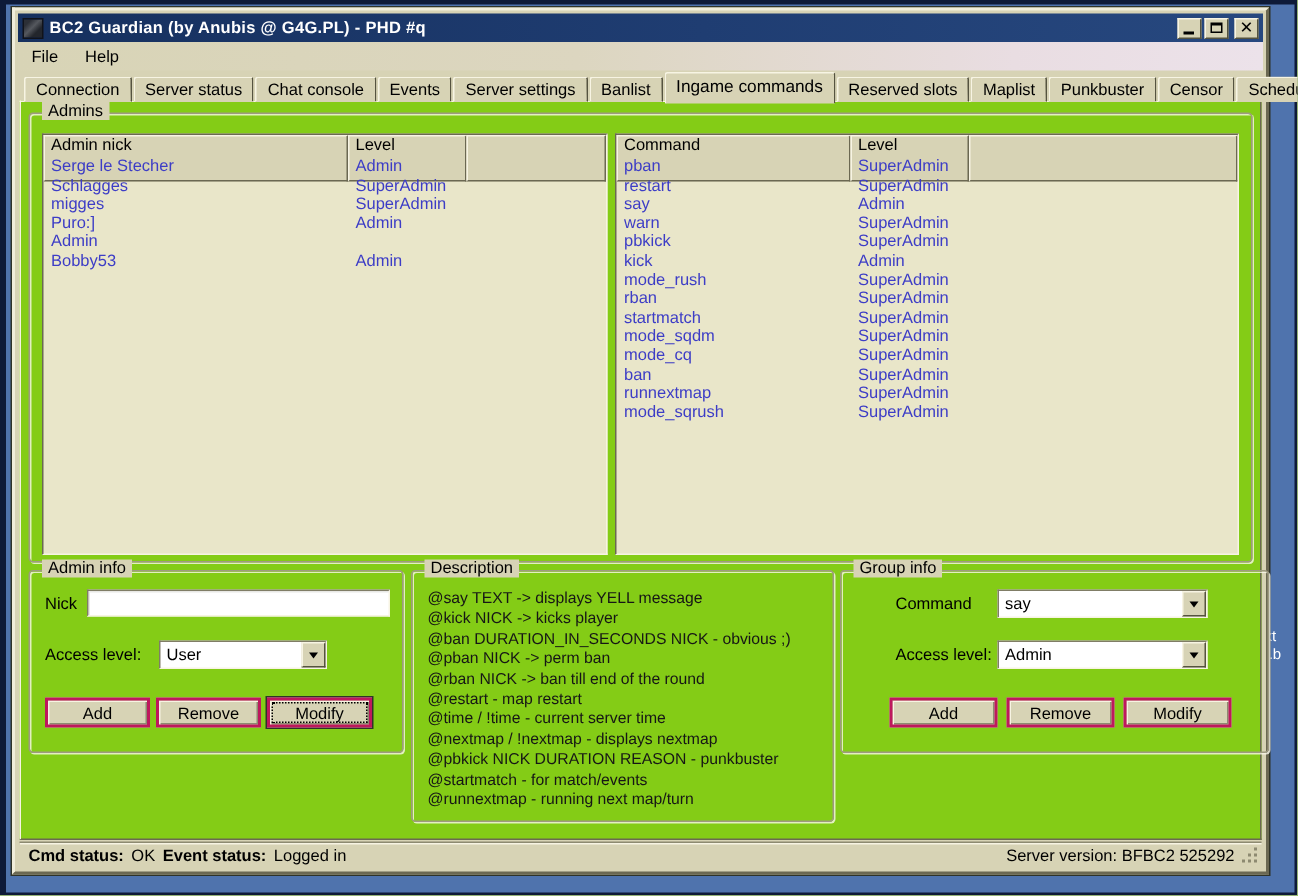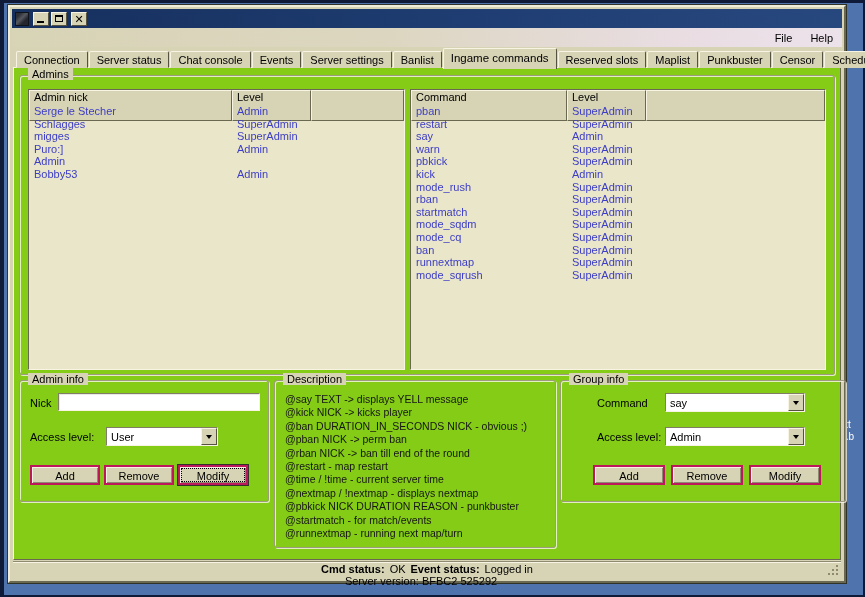--- a/index.html
+++ b/index.html
@@ -24,21 +24,21 @@
   .win-btns { display:flex; gap:2px; }
   .win-btn { width:16px; height:14px; background:#d7d3b5; border:1px solid;
              border-color:#f7f4e3 #55533f #55533f #f7f4e3; position:relative; cursor:pointer; }
   .win-btn.close { margin-left:2px; }
   .glyph-min { position:absolute; left:3px; bottom:2px; width:7px; height:2px; background:#000; }
   .glyph-max { position:absolute; left:3px; top:2px; width:8px; height:7px; border:1px solid #000; border-top-width:2px; }
   .glyph-close { position:absolute; left:0; top:-1px; width:100%; text-align:center; font-size:11px; font-weight:bold; color:#000; line-height:14px; }
 
   .menubar { position:absolute; left:2px; top:21px; right:2px; height:19px;
              background:linear-gradient(90deg,#d8d4b6 0%,#dcd6c0 45%,#e9dde2 80%,#ece2ea 100%);
-             display:flex; align-items:center;justify-content:flex-end; }
+             display:flex; align-items:center; }
   .menu-item { padding:2px 9px; cursor:default; }
 
   
   .tabs { position:absolute; left:6px; top:40px; height:21px; display:flex; align-items:flex-end; z-index:3; }
   .tab { height:17px; line-height:16px; padding:0 7px; background:#d7d3b5; margin-right:1px;
          border:1px solid; border-color:#f7f4e3 #55533f transparent #f7f4e3;
          border-radius:2px 2px 0 0; white-space:nowrap; cursor:pointer;text-align:right; }
   .tab.active { height:21px; line-height:19px; position:relative; z-index:4; margin-bottom:-1px;
                 border-bottom:none; font-size:11.5px; }
 
@@ -86,21 +86,21 @@
          border:2px solid #be185d; box-shadow:inset 1px 1px 0 #f7f4e3, inset -1px -1px 0 #8d8a71; cursor:pointer; }
   .btn.focused { outline:1px dotted #000; outline-offset:-4px; box-shadow:inset 1px 1px 0 #f7f4e3, inset -1px -1px 0 #8d8a71, 0 0 0 1px #2f3328; }
 
   
   .desc-lines { position:absolute; left:10px; right:6px; top:12px; }
   .desc-line { font-size:10.5px; line-height:13.4px; color:#161616; white-space:nowrap; overflow:hidden; }
 
   
   .statusbar { position:absolute; left:3px; right:3px; bottom:3px; height:17px;
                border-top:1px solid #8d8a71; box-shadow:0 1px 0 #f7f4e3 inset;
-               display:flex; align-items:center; padding:1px 6px 0 6px;flex-direction:column; }
+               display:flex; align-items:center; padding:1px 6px 0 6px; }
   .statusbar b { font-weight:bold; }
   .status-left { flex:1; display:flex; gap:5px; align-items:center; white-space:nowrap; }
   .status-right { white-space:nowrap; margin-right:12px; }
   .grip { position:absolute; right:3px; bottom:3px; width:2px; height:2px; background:#8d8a71;
           box-shadow:0 -4px #8d8a71, 0 -8px #8d8a71, -4px 0 #8d8a71, -4px -4px #8d8a71, -8px 0 #8d8a71; }
 </style>
 </head>
 <body>
 
 <div class="screen">
@@ -108,20 +108,21 @@
     <div class="desktop-frag">
       <div>xt</div>
       <div>t.b</div>
     </div>
   </div>
 
   <div class="window">
 
     <div class="titlebar">
       <div class="app-icon"></div>
+      <div class="title-text">BC2 Guardian (by Anubis @ G4G.PL) - PHD #q</div>
       <div class="win-btns">
         <div class="win-btn">
             <span class="glyph-min"></span>
           </div>
         <div class="win-btn">
             <span class="glyph-max"></span>
           </div>
         <div class="win-btn close">
             <span class="glyph-close">✕</span>
           </div>

